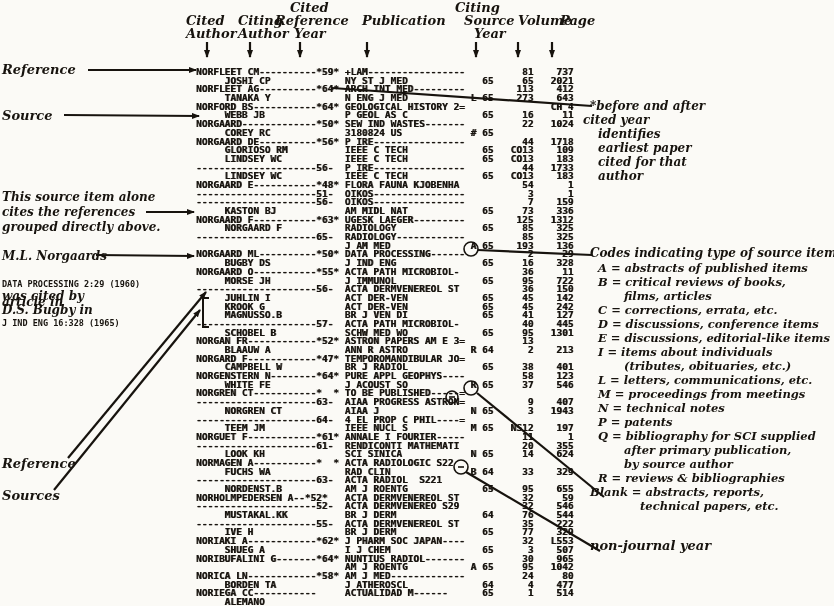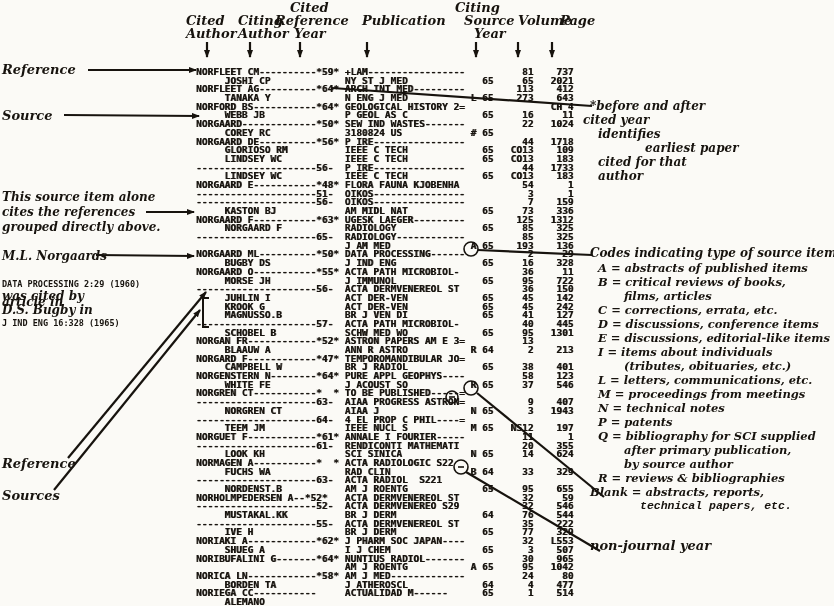--- a/index.html
+++ b/index.html
@@ -46,21 +46,21 @@
       <span class="pos hw-sm" style="left: 2px; top: 263px; margin-top: 32px;">article in</span>
       <span class="pos mono-sm" style="left: 2px; top: 279px;">DATA PROCESSING 2:29 (1960)</span>
       <span class="pos hw-sm" style="left: 2px; top: 289px;">was cited by</span>
       <span class="pos hw-sm" style="left: 2px; top: 303px;">D.S. Bugby in</span>
       <span class="pos mono-sm" style="left: 2px; top: 318px;">J IND ENG 16:328 (1965)</span>
       <span class="pos hw" style="left: 2px; top: 456px;">Reference</span>
       <span class="pos hw" style="left: 2px; top: 488px;">Sources</span>
       <span class="pos hw-sm" style="left: 590px; top: 99px;">*before and after</span>
       <span class="pos hw-sm" style="left: 583px; top: 113px;">cited year</span>
       <span class="pos hw-sm" style="left: 598px; top: 127px;">identifies</span>
-      <span class="pos hw-sm" style="left: 598px; top: 141px; margin-left: 47px;">earliest paper</span>
+      <span class="pos hw-sm" style="left: 598px; top: 141px;">earliest paper</span>
       <span class="pos hw-sm" style="left: 598px; top: 155px;">cited for that</span>
       <span class="pos hw-sm" style="left: 598px; top: 169px;">author</span>
       <span class="pos hw" style="left: 590px; top: 538px;">non-journal year</span>
     </div>
   <div id="codes">
     <span class="pos hw-sm" style="left: 590px; top: 246px;">Codes indicating type of source item</span>
   <span class="pos code-line" style="left: 598px; top: 261px;">A = abstracts of published items</span>
       <span class="pos code-line" style="left: 598px; top: 275px;">B = critical reviews of books,</span>
       <span class="pos code-line" style="left: 624px; top: 289px;">films, articles</span>
       <span class="pos code-line" style="left: 598px; top: 303px;">C = corrections, errata, etc.</span>
@@ -70,21 +70,21 @@
       <span class="pos code-line" style="left: 624px; top: 359px;">(tributes, obituaries, etc.)</span>
       <span class="pos code-line" style="left: 598px; top: 373px;">L = letters, communications, etc.</span>
       <span class="pos code-line" style="left: 598px; top: 387px;">M = proceedings from meetings</span>
       <span class="pos code-line" style="left: 598px; top: 401px;">N = technical notes</span>
       <span class="pos code-line" style="left: 598px; top: 415px;">P = patents</span>
       <span class="pos code-line" style="left: 598px; top: 429px;">Q = bibliography for SCI supplied</span>
       <span class="pos code-line" style="left: 624px; top: 443px;">after primary publication,</span>
       <span class="pos code-line" style="left: 624px; top: 457px;">by source author</span>
       <span class="pos code-line" style="left: 598px; top: 471px;">R = reviews &amp; bibliographies</span>
       <span class="pos code-line" style="left: 590px; top: 485px;">Blank = abstracts, reports,</span>
-      <span class="pos code-line" style="left: 640px; top: 499px; font-family: Liberation Mono, monospace;">technical papers, etc.</span>
+      <span class="pos code-line" style="left: 640px; top: 499px;">technical papers, etc.</span>
     </div>
   <div id="bracket" style="left: 202px; top: 297px; height: 27px;"></div>
   <svg id="overlay" width="834" height="606">
     <defs>
       <marker id="ah" markerWidth="8" markerHeight="6" refX="7" refY="3" orient="auto" markerUnits="userSpaceOnUse">
         <path d="M0,0 L8,3 L0,6 z" fill="#17130e"></path>
       </marker>
     </defs>
     <g id="lines">
         <line x1="88" y1="70" x2="196" y2="70" stroke="#17130e" stroke-width="2.2" marker-end="url(#ah)"></line>

